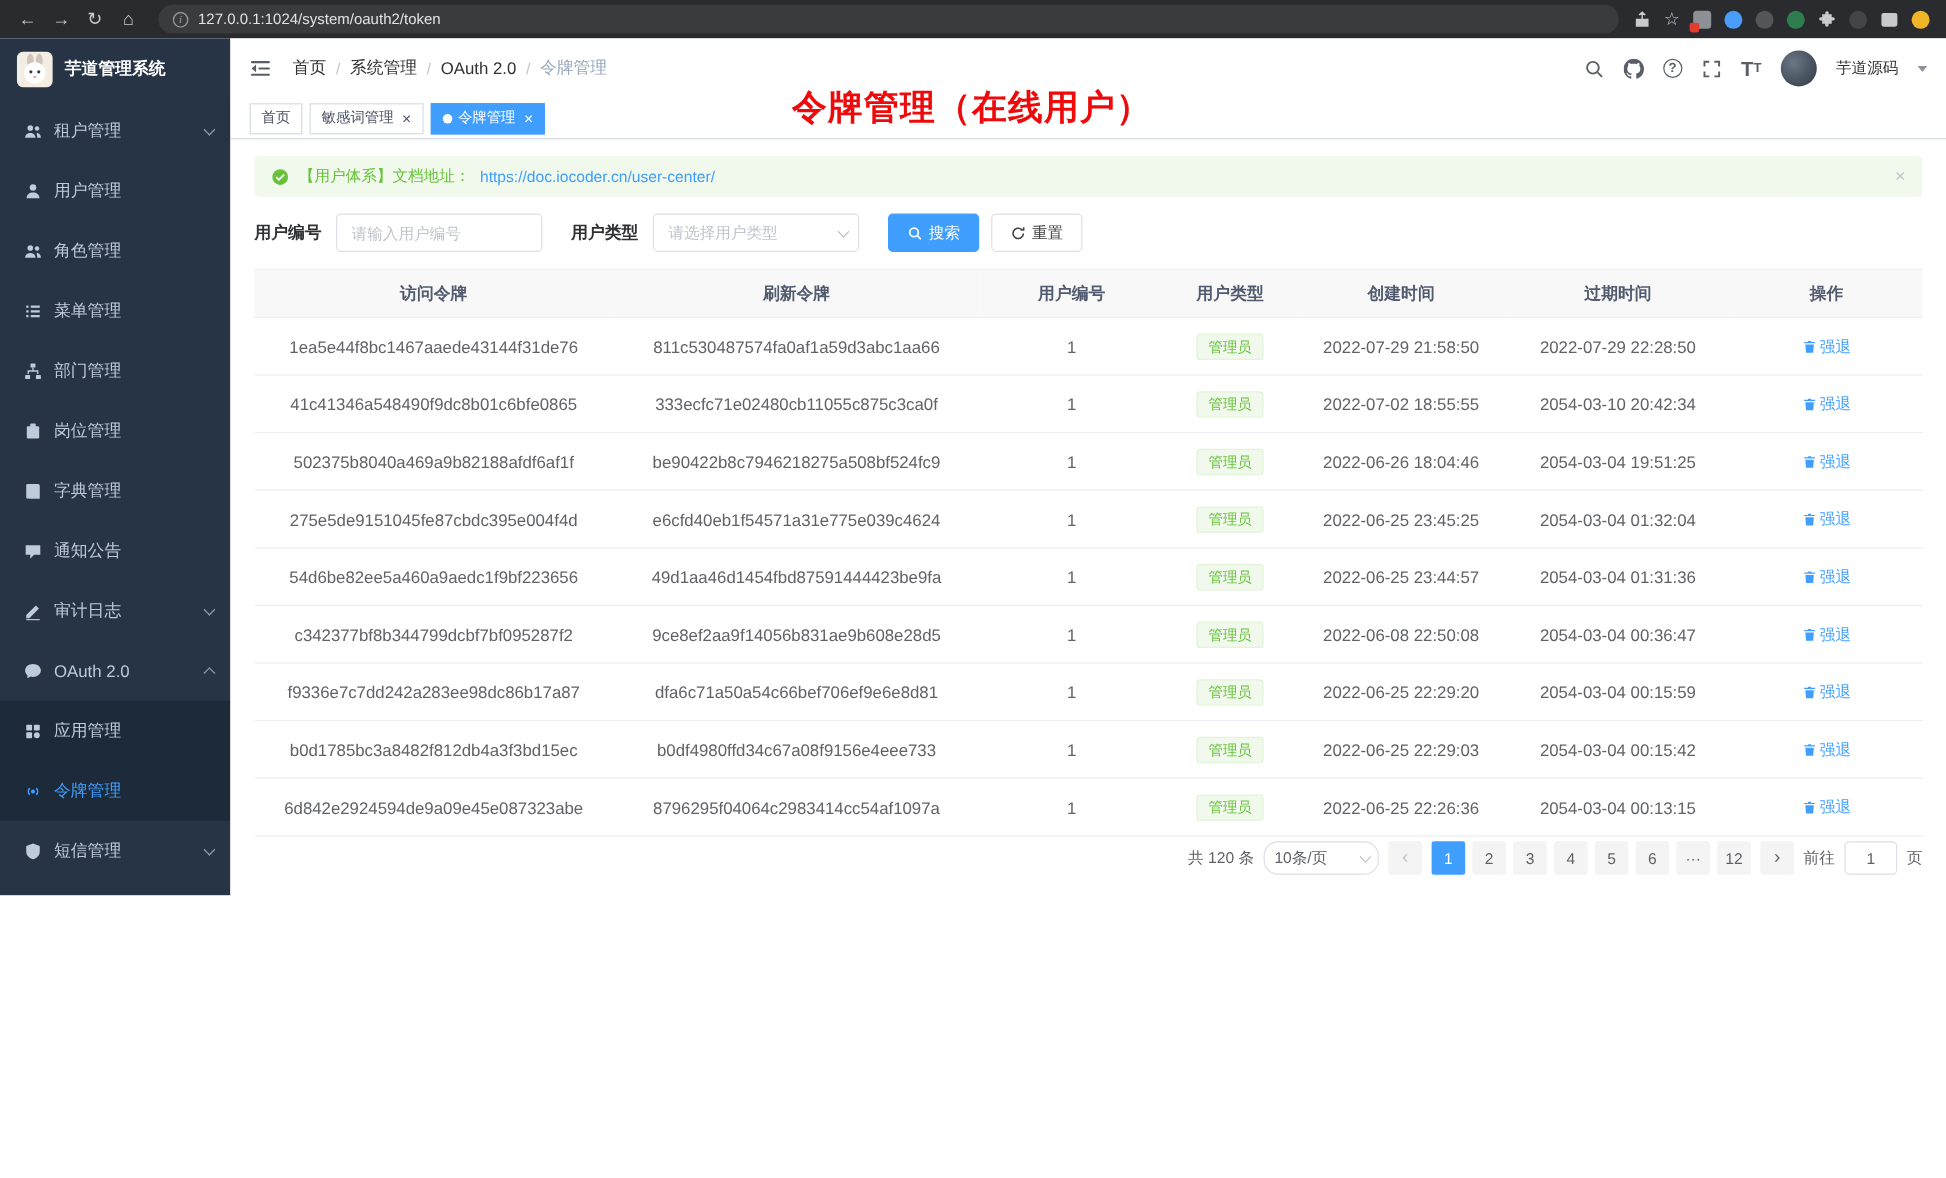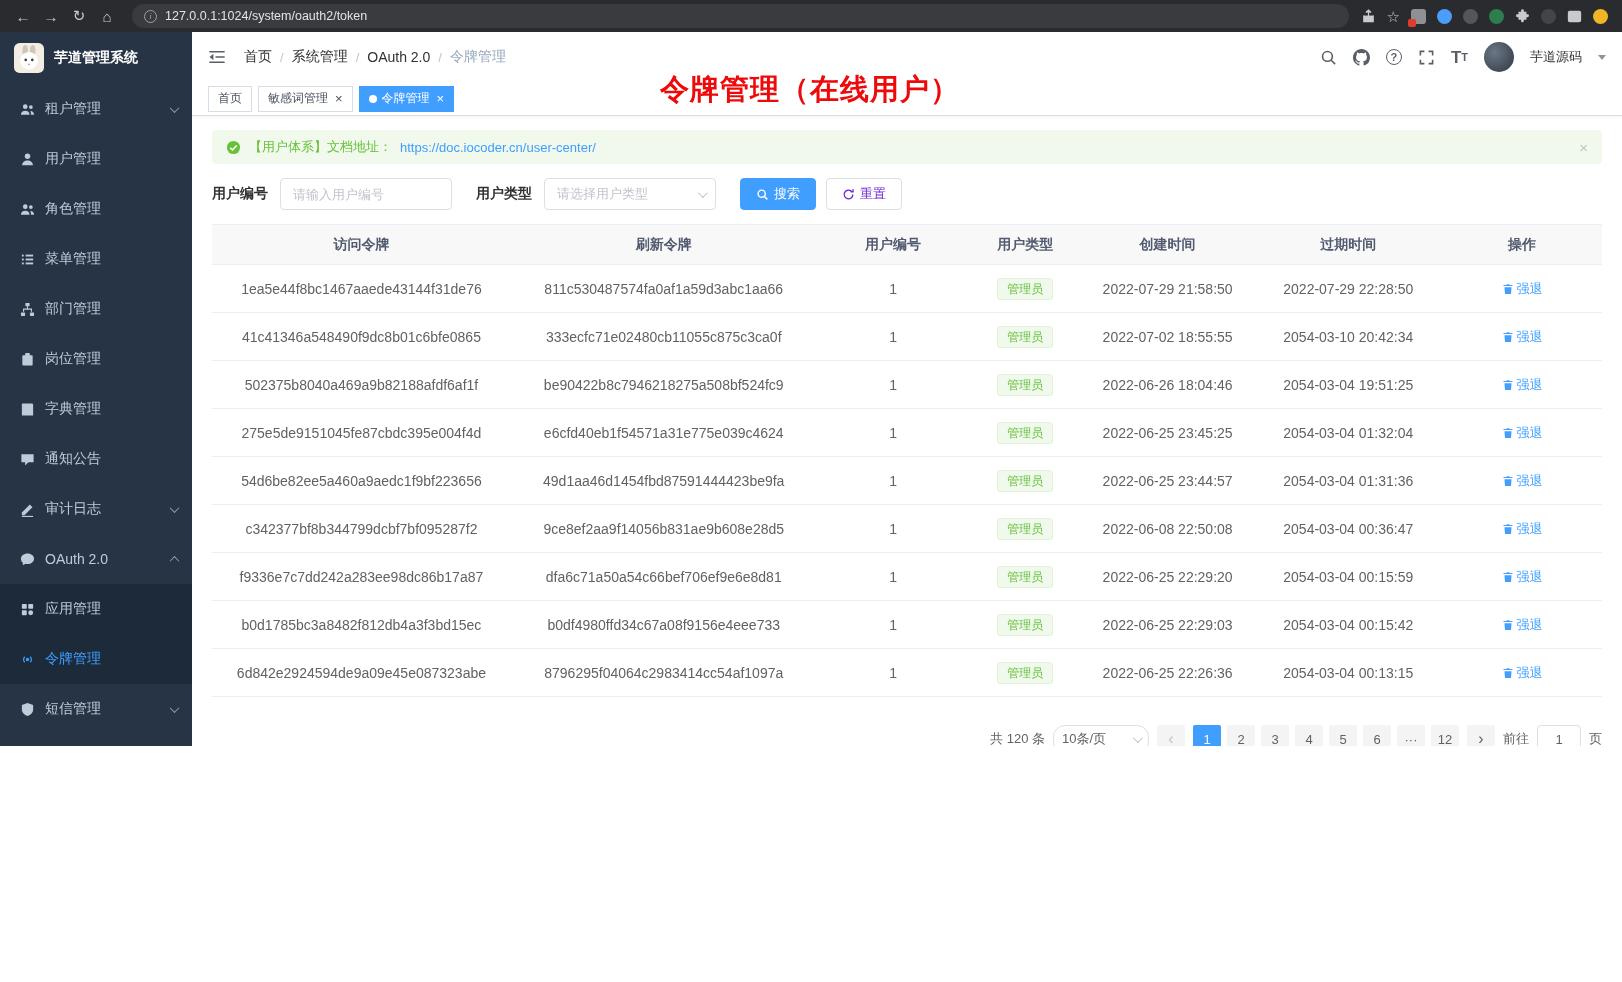--- a/index.html
+++ b/index.html
@@ -76,30 +76,30 @@
 .filters{display:flex;align-items:center;margin-top:14px;gap:10px;font-size:14px}
 .f-label{font-weight:700;color:#303133;margin-right:2px}
 .f-input{width:172px;height:32px;border:1px solid #dcdfe6;border-radius:4px;padding:0 12px;font-size:13px;color:#606266;outline:none;font-family:inherit;margin-right:14px}
 .f-input::placeholder{color:#c0c4cc}
 .f-select{width:172px;height:32px;border:1px solid #dcdfe6;border-radius:4px;display:flex;align-items:center;justify-content:space-between;padding:0 10px 0 12px;cursor:pointer;margin-right:14px}
 .f-select .ph{font-size:13px;color:#c0c4cc}
 .sel-chev{width:7px;height:7px;border-right:1.3px solid #c0c4cc;border-bottom:1.3px solid #c0c4cc;transform:rotate(45deg) translateY(-2px)}
 .btn{height:32px;display:inline-flex;align-items:center;gap:5px;padding:0 15px;border-radius:4px;font-size:13px;cursor:pointer;border:1px solid transparent;font-family:inherit}
 .btn svg{width:13px;height:13px}
 .btn.primary{background:var(--primary);border-color:var(--primary);color:#fff}
-.btn.plain{background:#fff;border-color:#dcdfe6;color:#6d28d9}
+.btn.plain{background:#fff;border-color:#dcdfe6;color:#404040}
 
 .table{width:100%;border-collapse:collapse;margin-top:14px;table-layout:fixed}
 .table th{height:40px;background:#f8f8f9;color:#515a6e;font-weight:700;font-size:14px;text-align:center;border-top:1px solid #ebeef5;border-bottom:1px solid #ebeef5}
 .table td{height:48px;text-align:center;font-size:14px;color:#606266;border-bottom:1px solid #ebeef5;white-space:nowrap;overflow:hidden}
 .tag-admin{display:inline-block;padding:0 9px;height:22px;line-height:20px;font-size:12px;color:var(--success);background:#f0f9eb;border:1px solid #e1f3d8;border-radius:3px}
 .action-link{color:var(--primary);font-size:13px;display:inline-flex;align-items:center;gap:3px;cursor:pointer}
 .action-link svg{width:12px;height:12px;fill:currentColor}
 
-.pager{display:flex;align-items:center;justify-content:flex-end;gap:8px;margin-top:28px;font-size:13px;color:#606266}
+.pager{display:flex;align-items:center;justify-content:flex-end;gap:8px;margin-top:4px;font-size:13px;color:#606266}
 .size-select{width:96px;height:28px;border:1px solid #dcdfe6;border-radius:12px;display:flex;align-items:center;justify-content:space-between;padding:0 8px;cursor:pointer;background:#fff}
 .pg-pages{display:flex;align-items:center;gap:6px}
 .pg-btn{min-width:28px;height:28px;padding:0 4px;background:#f4f4f5;border-radius:2px;display:inline-flex;align-items:center;justify-content:center;font-size:13px;color:#606266;cursor:pointer}
 .pg-btn.active{background:var(--primary);color:#fff}
 .pg-btn.nav{font-size:16px}
 .pg-btn.prev{color:#c0c4cc}
 .goto-input{width:44px;height:28px;border:1px solid #dcdfe6;border-radius:4px;text-align:center;font-size:13px;color:#606266;outline:none;font-family:inherit}
 </style>
 </head>
 <body>

